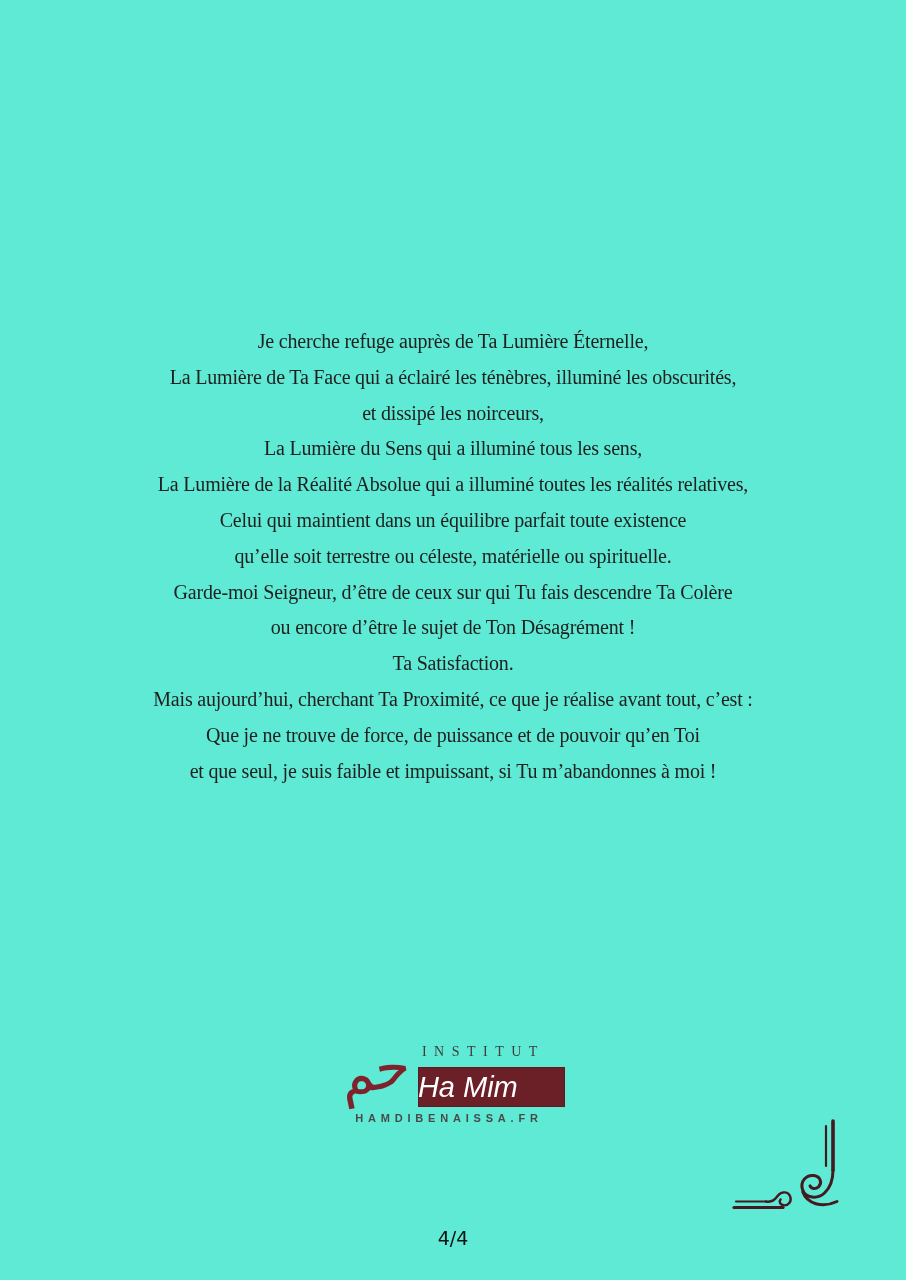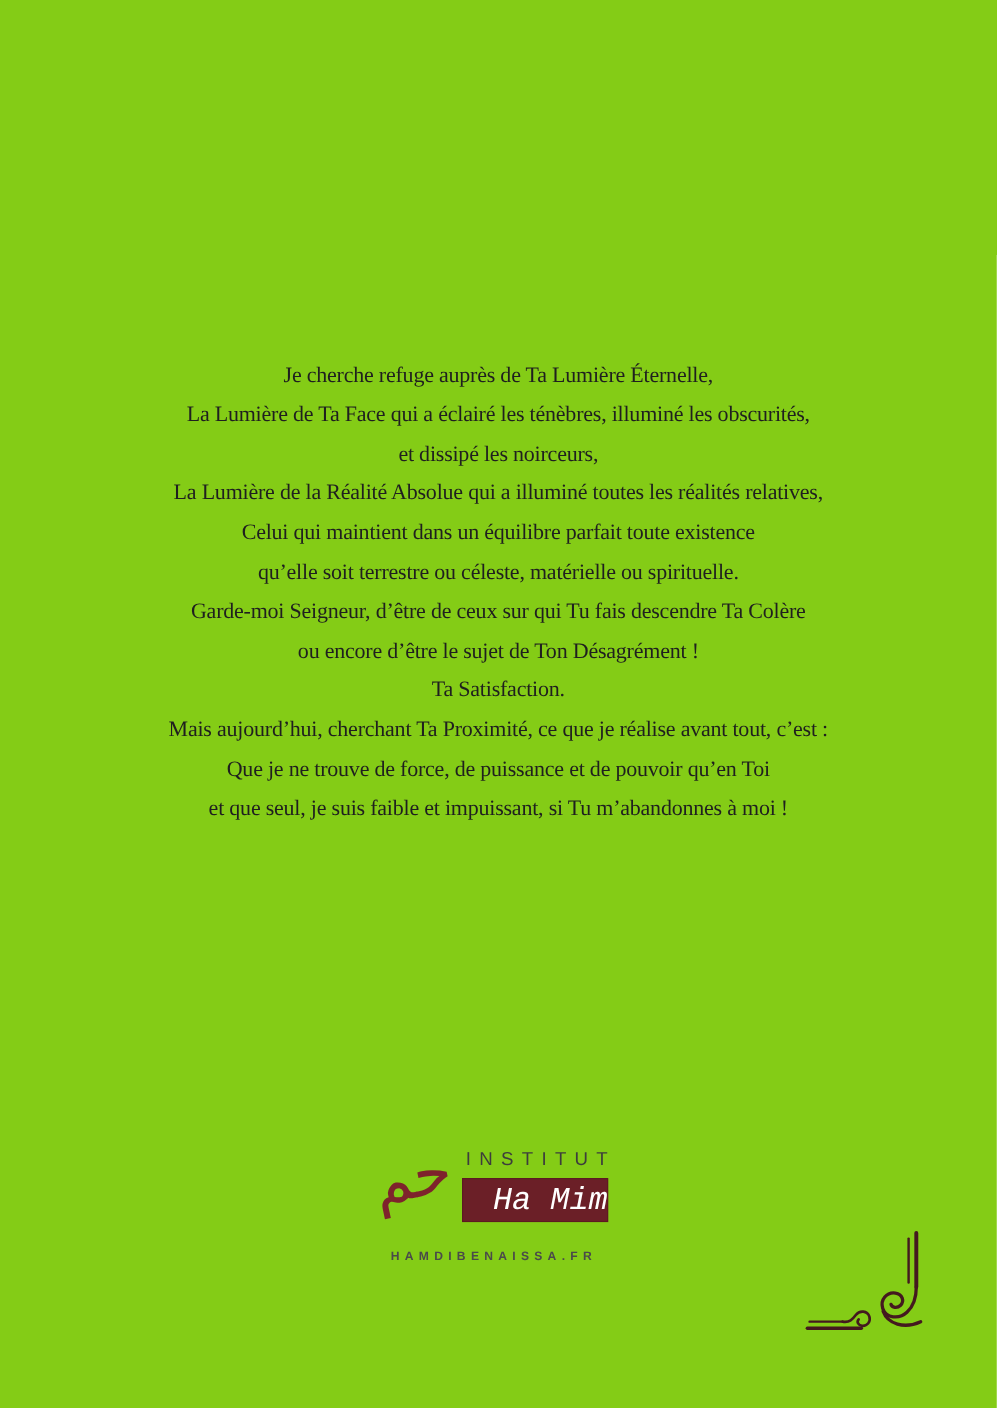--- a/index.html
+++ b/index.html
@@ -10,21 +10,21 @@
     width: 906px;
     height: 1280px;
     background: #ffffff;
     position: relative;
     overflow: hidden;
     font-family: "Liberation Serif", serif;
   }
   .page {
     position: absolute;
     inset: 0;
-    background: #84cc16;
+    background: #5eead4;
   }
   .poem {
     position: absolute;
     top: 324px;
     left: 0;
     width: 906px;
     text-align: center;
     color: #1f1f1f;
     font-size: 20px;
     line-height: 35.8px;
@@ -52,49 +52,49 @@
     line-height: 70px;
     width: 76px;
     text-align: center;
     transform: rotate(-12deg);
     transform-origin: center;
   }
   .logo-right {
     margin-left: 8px;
   }
   .institut {
-    font-family: Liberation Sans, sans-serif;
-    font-size: 17px;
+    font-family: Liberation Serif, serif;
+    font-size: 14px;
     letter-spacing: 7.5px;
     color: #3d3d3d;
     margin-top: 8px;
     padding-left: 4px;
     white-space: nowrap;
   }
   .hamim-box {
     margin-top: 7px;
     background: #6b1f27;
     color: #ffffff;
-    width: 133px;
+    width: 147px;
     height: 40px;
     display: flex;
     align-items: center;
-    justify-content: flex-end;
-    font-family: Liberation Mono, monospace;
+    justify-content: flex-start;
+    font-family: Liberation Sans, sans-serif;
     font-style: italic;
     font-size: 29px;
     box-shadow: 0 0 0 1px #5c1a21 inset;
   }
   .logo-url {
     font-family: "Liberation Sans", sans-serif;
     font-size: 11px;
     font-weight: bold;
     letter-spacing: 4.8px;
     color: #4a4a4a;
-    margin-top: 25px;
+    margin-top: 5px;
     text-align: center;
     width: 222px;
     white-space: nowrap;
   }
   
   .ornament {
     position: absolute;
     left: 728px;
     top: 1116px;
     width: 120px;
@@ -114,20 +114,21 @@
 </style>
 </head>
 <body>
 
 <div class="page">
 
   <div class="poem">
     <div class="poem-line">Je cherche refuge auprès de Ta Lumière Éternelle,</div>
     <div class="poem-line">La Lumière de Ta Face qui a éclairé les ténèbres, illuminé les obscurités,</div>
     <div class="poem-line">et dissipé les noirceurs,</div>
+    <div class="poem-line">La Lumière du Sens qui a illuminé tous les sens,</div>
     <div class="poem-line">La Lumière de la Réalité Absolue qui a illuminé toutes les réalités relatives,</div>
     <div class="poem-line">Celui qui maintient dans un équilibre parfait toute existence</div>
     <div class="poem-line">qu’elle soit terrestre ou céleste, matérielle ou spirituelle.</div>
     <div class="poem-line">Garde-moi Seigneur, d’être de ceux sur qui Tu fais descendre Ta Colère</div>
     <div class="poem-line">ou encore d’être le sujet de Ton Désagrément !</div>
     <div class="poem-line">Ta Satisfaction.</div>
     <div class="poem-line">Mais aujourd’hui, cherchant Ta Proximité, ce que je réalise avant tout, c’est :</div>
     <div class="poem-line">Que je ne trouve de force, de puissance et de pouvoir qu’en Toi</div>
     <div class="poem-line">et que seul, je suis faible et impuissant, si Tu m’abandonnes à moi !</div>
   </div>
@@ -155,14 +156,15 @@
       <path d="M8 85.5 L38 85.5" stroke-width="2.2"></path>
 
       <path d="M105 54 C105 63 103 71 96.5 77 C89.5 83.5 77.5 82.5 74.5 73.5 C72 65.5 78 58.5 86 59.5 C92.5 60.5 94.5 67 90.5 70.8 C87.5 73.6 83 72.8 82 69.8" stroke-width="3"></path>
 
       <path d="M74.8 76 C79 87.5 94 92.5 109 85.5" stroke-width="3"></path>
 
       <path d="M38 85.5 C44.5 86.5 47 83.5 50 79.5 C53.5 74.8 60.5 75.5 62.3 80.8 C63.9 85.5 60.3 89.7 55.8 89.3 C52.3 89 50.5 85.8 52.6 83.4" stroke-width="2.4"></path>
     </g>
   </svg>
 
+  <div class="page-num">4/4</div>
 
 </div>
 
 </body></html>

